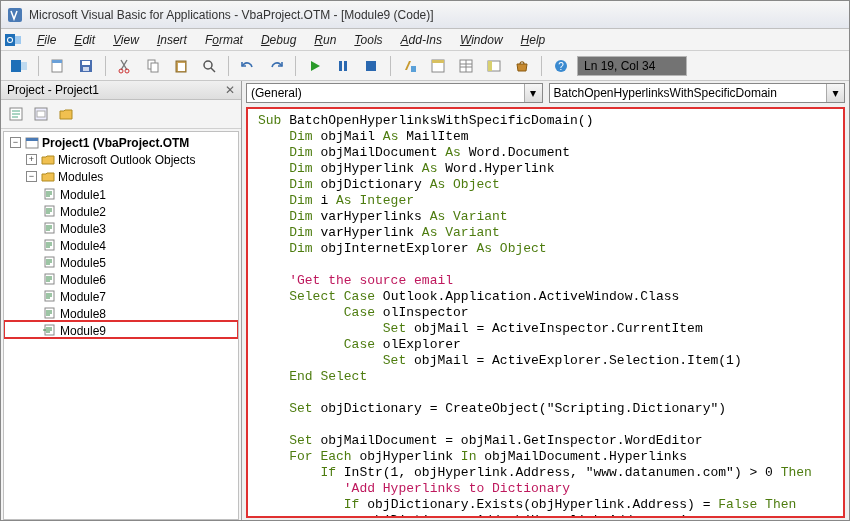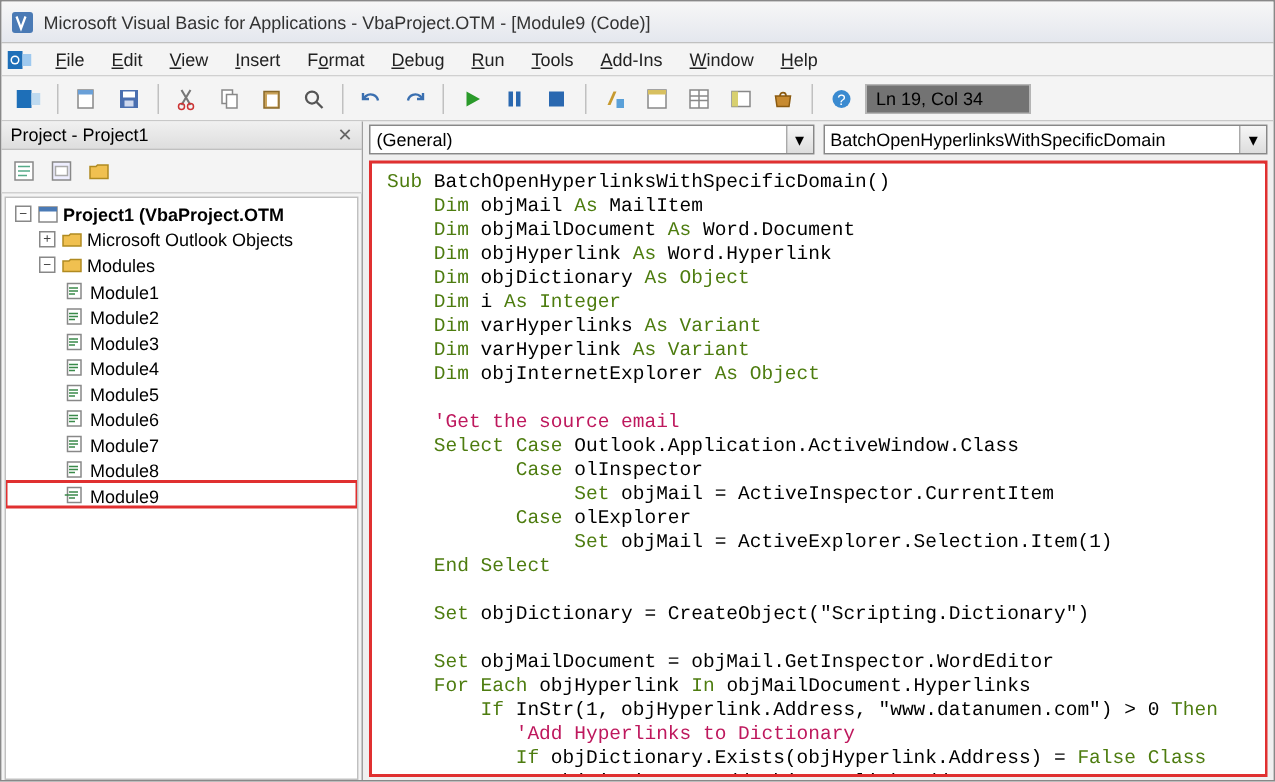--- a/index.html
+++ b/index.html
@@ -34,20 +34,21 @@
     align-items: center;
     padding: 0 4px;
     border-bottom: 1px solid #d0d0d0;
     gap: 2px;
   }
   .menubar .sys-icon { width:16px; height:16px; margin-right:6px; display:flex; align-items:center; justify-content:center;}
   .menubar .menu-item {
     padding: 2px 8px;
     cursor: default;
     color: #222;
+    font-style: italic;
   }
   .menubar .menu-item .ul { text-decoration: underline; }
 
   
   .toolbar {
     height: 30px;
     background: #f4f4f4;
     border-bottom: 1px solid #c8c8c8;
     display: flex;
     align-items: center;
@@ -476,16 +477,16 @@
 <span class="kw">           Case</span><span> olExplorer</span>
 <span class="kw">                Set</span><span> objMail = ActiveExplorer.Selection.Item(1)</span>
 <span class="kw">    End Select</span>
 <span></span>
 <span class="kw">    Set</span><span> objDictionary = CreateObject("Scripting.Dictionary")</span>
 <span></span>
 <span class="kw">    Set</span><span> objMailDocument = objMail.GetInspector.WordEditor</span>
 <span class="kw">    For Each</span><span> objHyperlink </span><span class="kw">In</span><span> objMailDocument.Hyperlinks</span>
 <span class="kw">        If</span><span> InStr(1, objHyperlink.Address, "www.datanumen.com") &gt; 0 </span><span class="kw">Then</span>
 <span class="cm">           'Add Hyperlinks to Dictionary</span>
-<span class="kw">           If</span><span> objDictionary.Exists(objHyperlink.Address) = </span><span class="kw">False Class</span>
+<span class="kw">           If</span><span> objDictionary.Exists(objHyperlink.Address) = </span><span class="kw">False Then</span>
 <span>              objDictionary.Add objHyperlink.Address, 1</span></div>
   </div>
 </div>
 
 </body></html>

